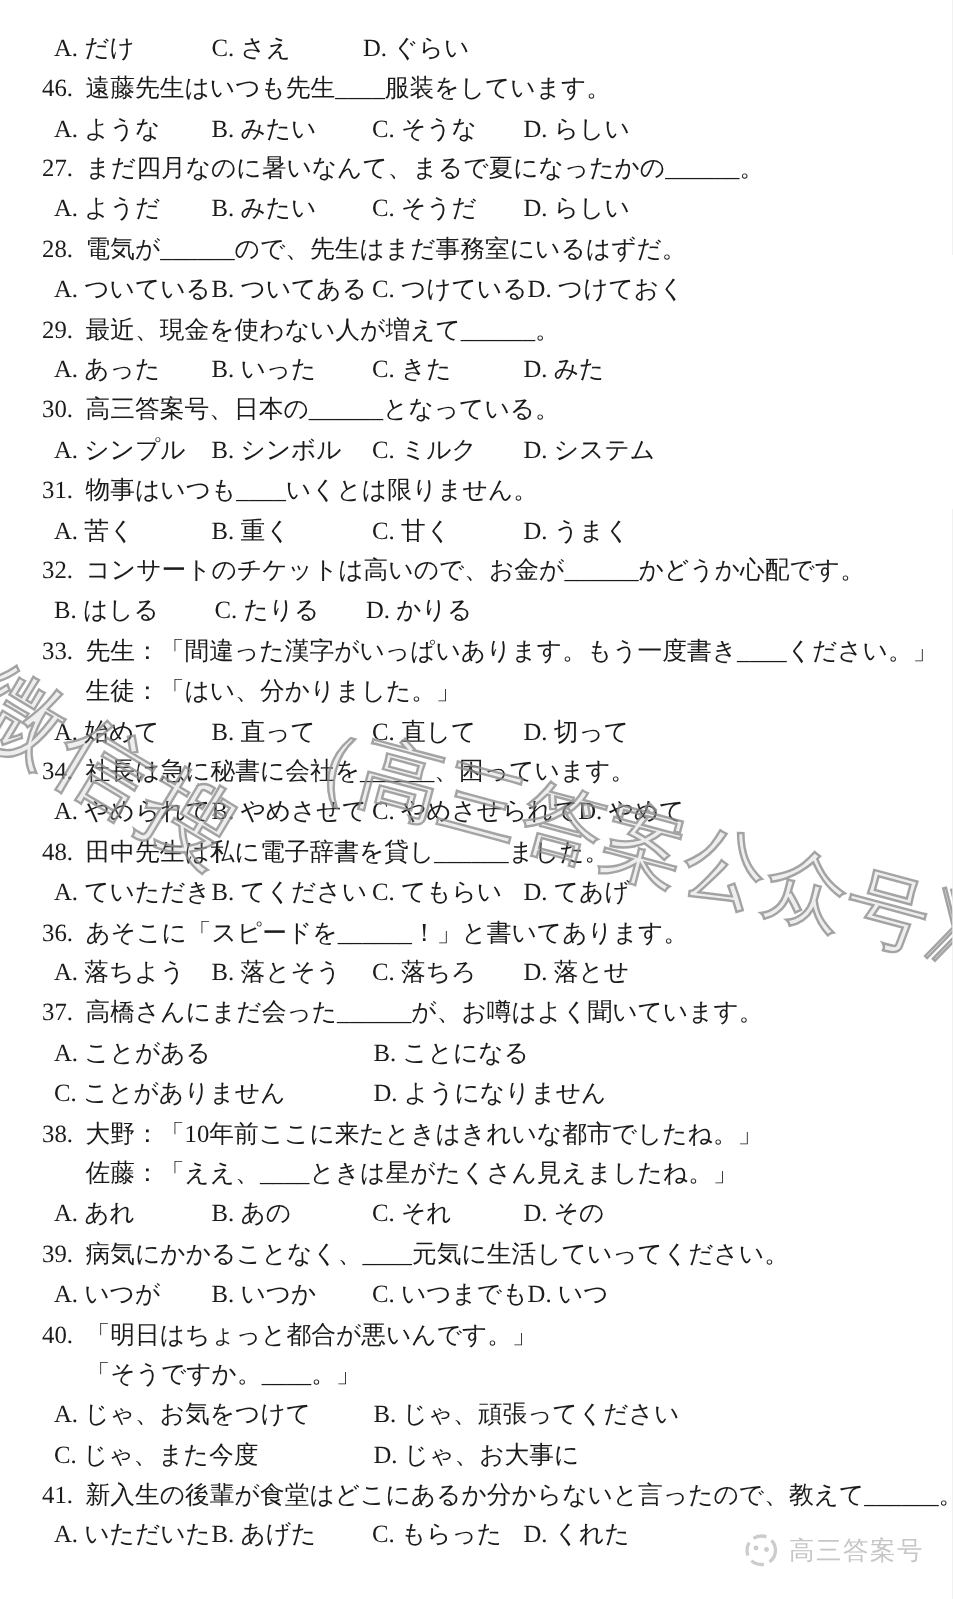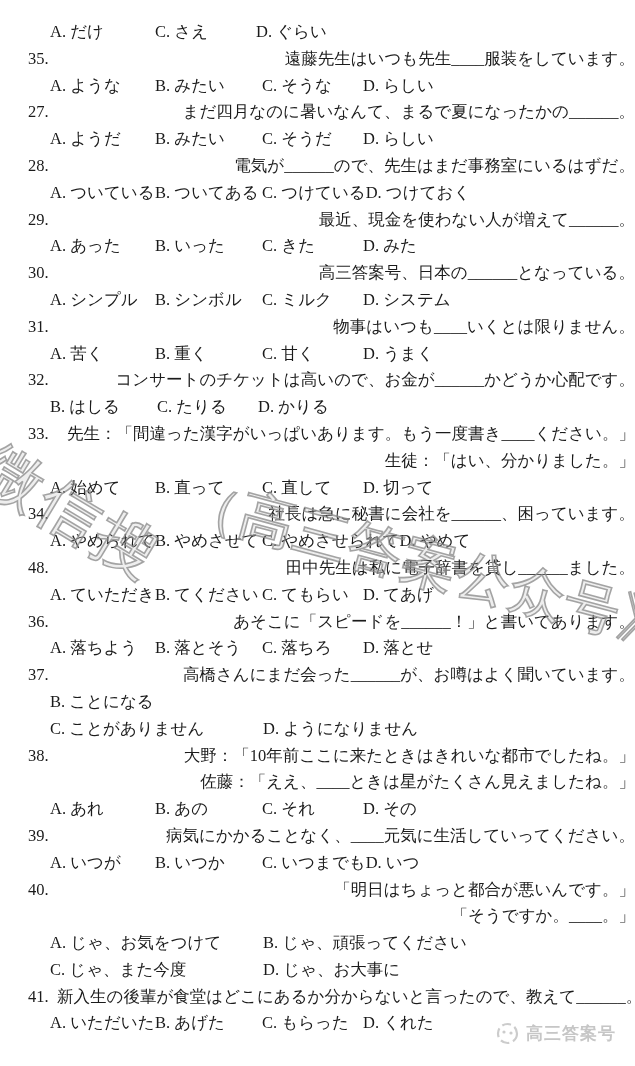--- a/index.html
+++ b/index.html
@@ -4,50 +4,50 @@
 <style>
   html,body{margin:0;padding:0;background:#e8e8e8;}
   .page{
     position:relative;width:635px;height:1066px;background:#ffffff;
     font-family:"Liberation Serif","DejaVu Serif",serif;color:#1b1b1b;
     overflow:hidden;margin:0 auto;
   }
   .content{position:absolute;left:0;top:19px;right:0;}
   .row{position:relative;height:26.8px;line-height:26.8px;font-size:16.5px;white-space:nowrap;}
   .qnum{position:absolute;left:28px;top:0;}
-  .stem{padding-left:57px;text-align:right;}
-  .opts{padding-left:50px;display:flex;}
+  .stem{padding-left:57px;}
+  .opts{padding-left:36px;display:flex;}
   .opt{flex:0 0 auto;}
   .w4-0{min-width:105px;}
   .w4-1{min-width:107px;}
   .w4-2{min-width:101px;}
   .w2-0{min-width:213px;}
   .wm{
     position:absolute;white-space:nowrap;pointer-events:none;z-index:3;
     color:rgba(158,158,158,0.18);
     -webkit-text-stroke:1.6px rgba(140,140,140,0.78);
     font-family:"Liberation Serif","DejaVu Serif",serif;
   }
   .wm1{left:8px;top:426px;font-size:62px;transform:rotate(31deg);transform-origin:0 0;letter-spacing:4px;}
   .wm2{left:196px;top:464px;font-size:55px;transform:rotate(15deg);transform-origin:0 0;letter-spacing:1px;}
   .stamp{position:absolute;left:494px;top:1020px;display:flex;align-items:center;gap:5px;z-index:3;}
-  .stamp-text{font-size:17px;letter-spacing:1px;font-weight:bold;color:#c6c6c6;}
+  .stamp-text{font-size:17px;letter-spacing:1px;font-weight:normal;color:#c6c6c6;}
 </style>
 </head>
 <body>
 
 <div class="page">
   <div class="content" id="content">
       <div class="row opts">
         <span class="opt w4-0">A. だけ</span>
         <span class="opt w4-2">C. さえ</span>
         <span class="opt ">D. ぐらい</span>
       </div>
       <div class="row">
-        <span class="qnum">35.</span>
+        <span class="qnum">46.</span>
         <div class="stem">遠藤先生はいつも先生____服装をしています。</div>
       </div>
       <div class="row opts">
         <span class="opt w4-0">A. ような</span>
         <span class="opt w4-1">B. みたい</span>
         <span class="opt w4-2">C. そうな</span>
         <span class="opt ">D. らしい</span>
       </div>
       <div class="row">
         <span class="qnum">27.</span>
@@ -149,20 +149,21 @@
         <span class="opt w4-0">A. 落ちよう</span>
         <span class="opt w4-1">B. 落とそう</span>
         <span class="opt w4-2">C. 落ちろ</span>
         <span class="opt ">D. 落とせ</span>
       </div>
       <div class="row">
         <span class="qnum">37.</span>
         <div class="stem">高橋さんにまだ会った______が、お噂はよく聞いています。</div>
       </div>
       <div class="row opts">
+        <span class="opt w2-0">A. ことがある</span>
         <span class="opt w2-1">B. ことになる</span>
       </div>
       <div class="row opts">
         <span class="opt w2-0">C. ことがありません</span>
         <span class="opt w2-1">D. ようになりません</span>
       </div>
       <div class="row">
         <span class="qnum">38.</span>
         <div class="stem">大野：「10年前ここに来たときはきれいな都市でしたね。」</div>
       </div>

